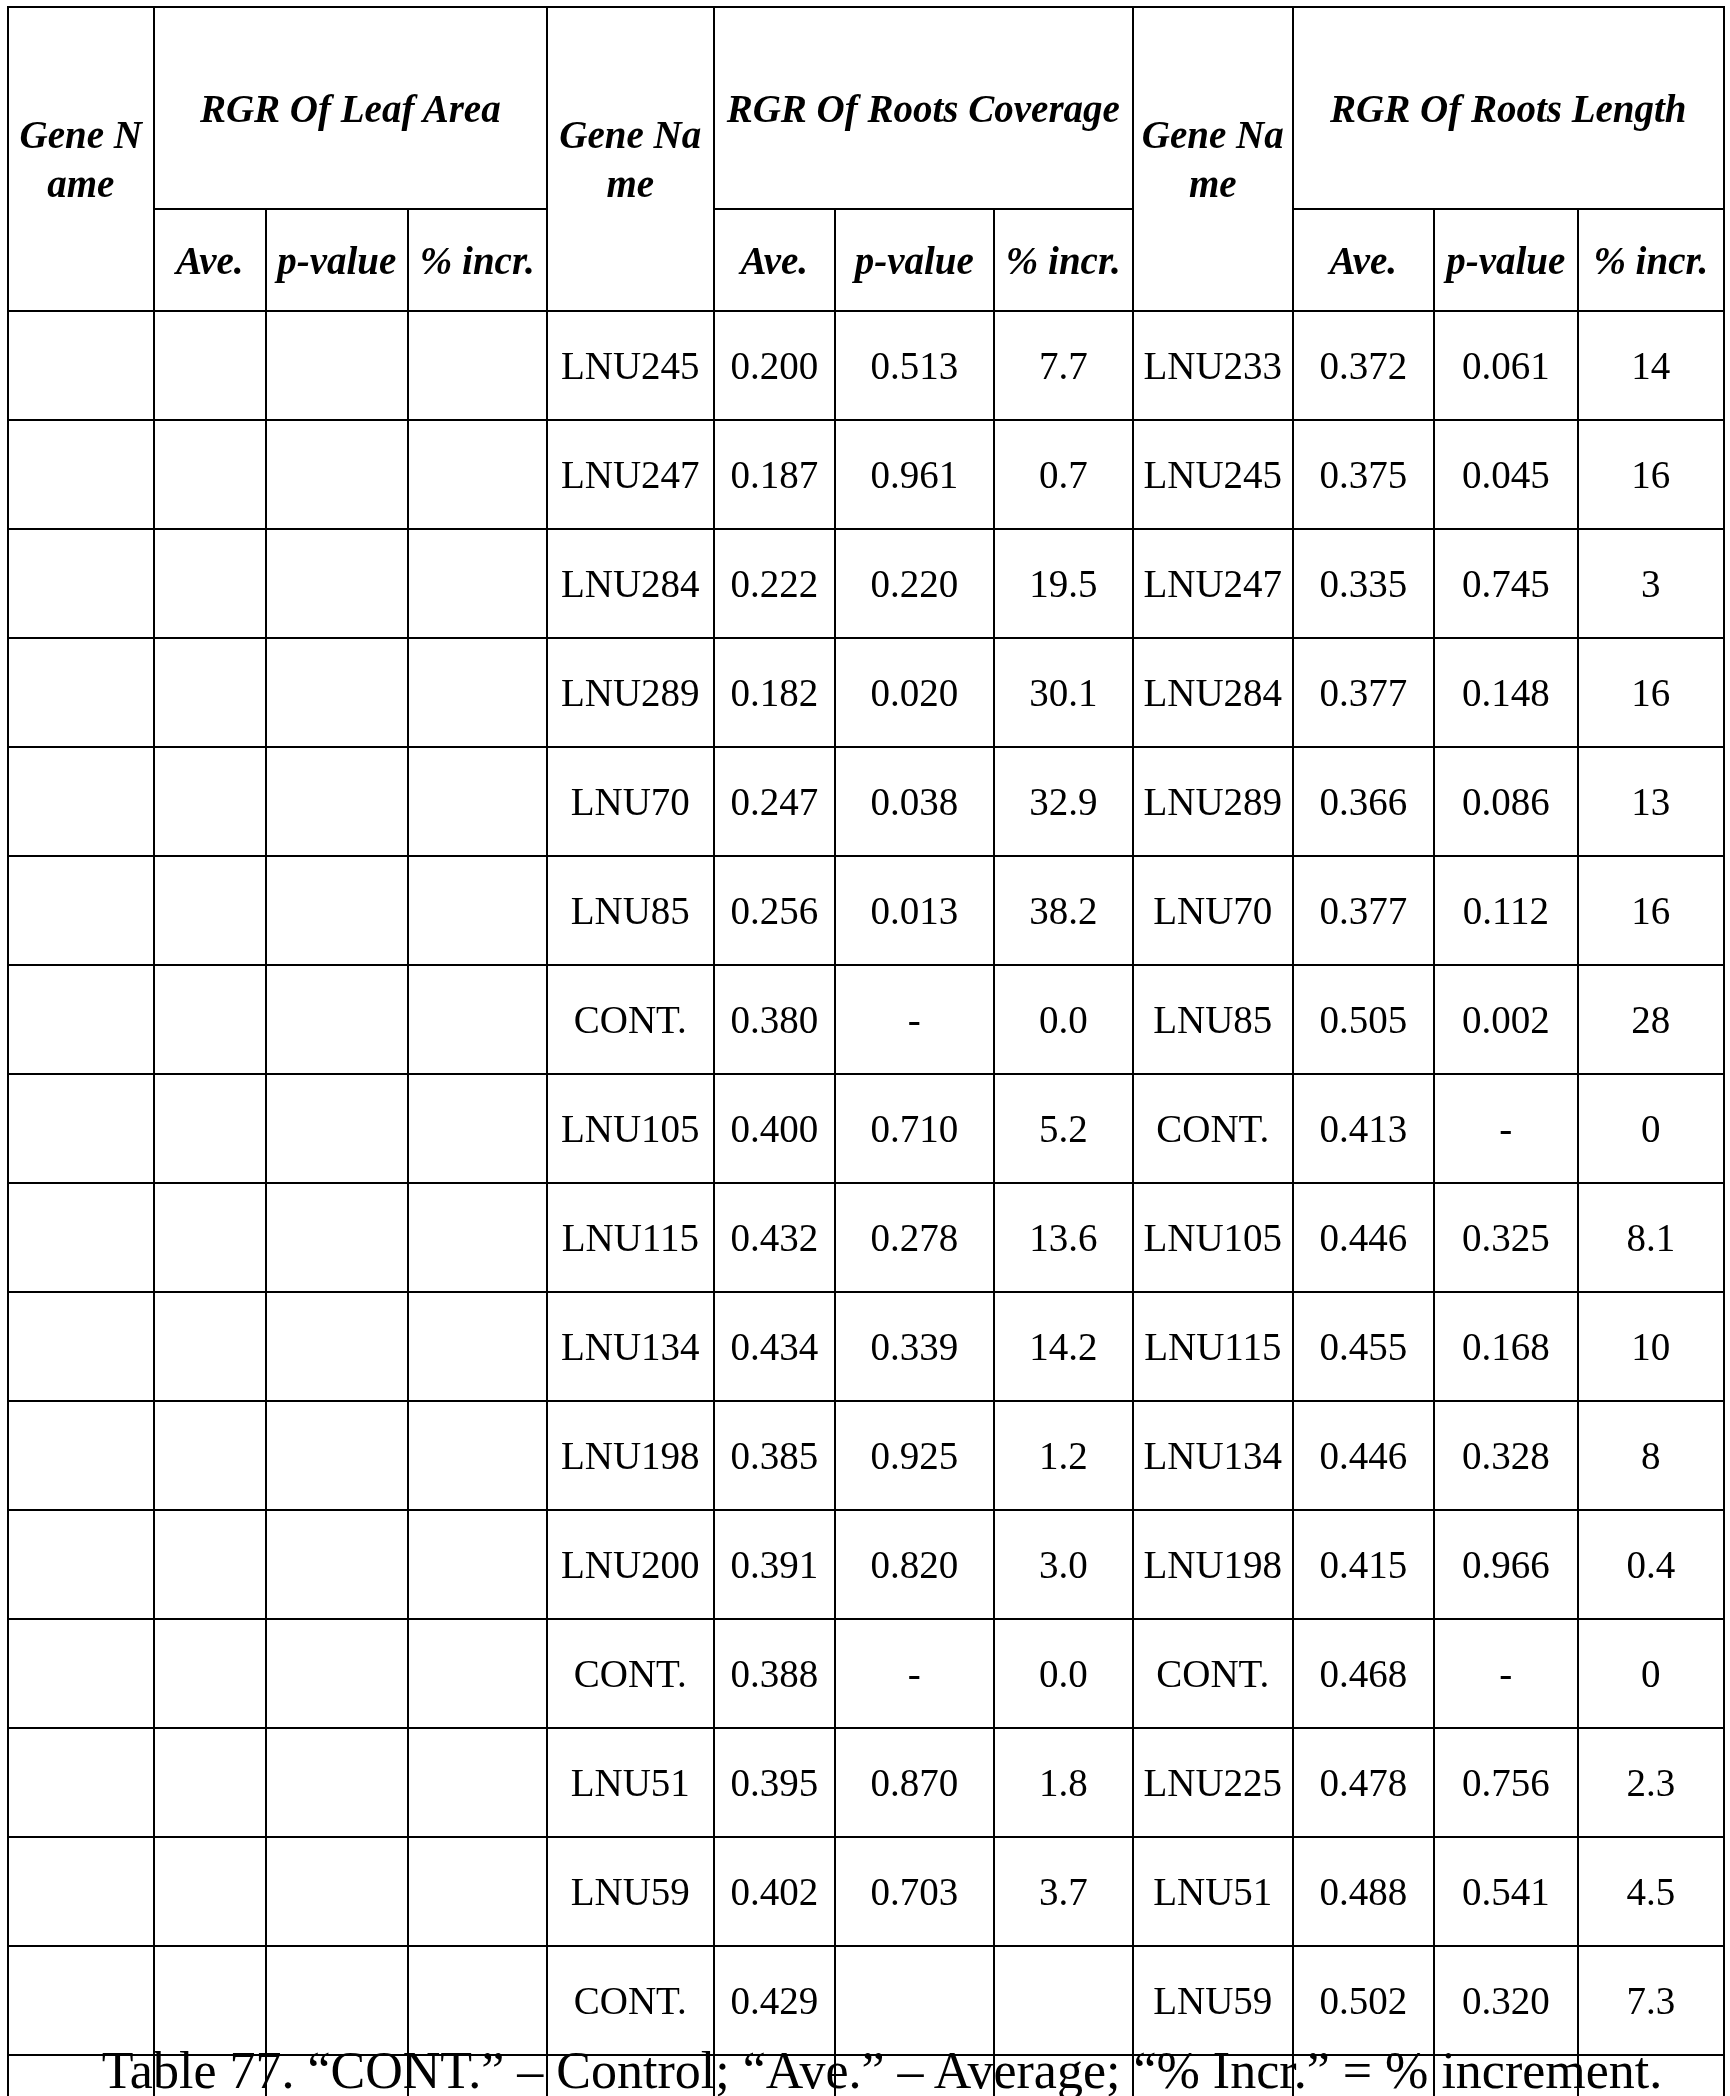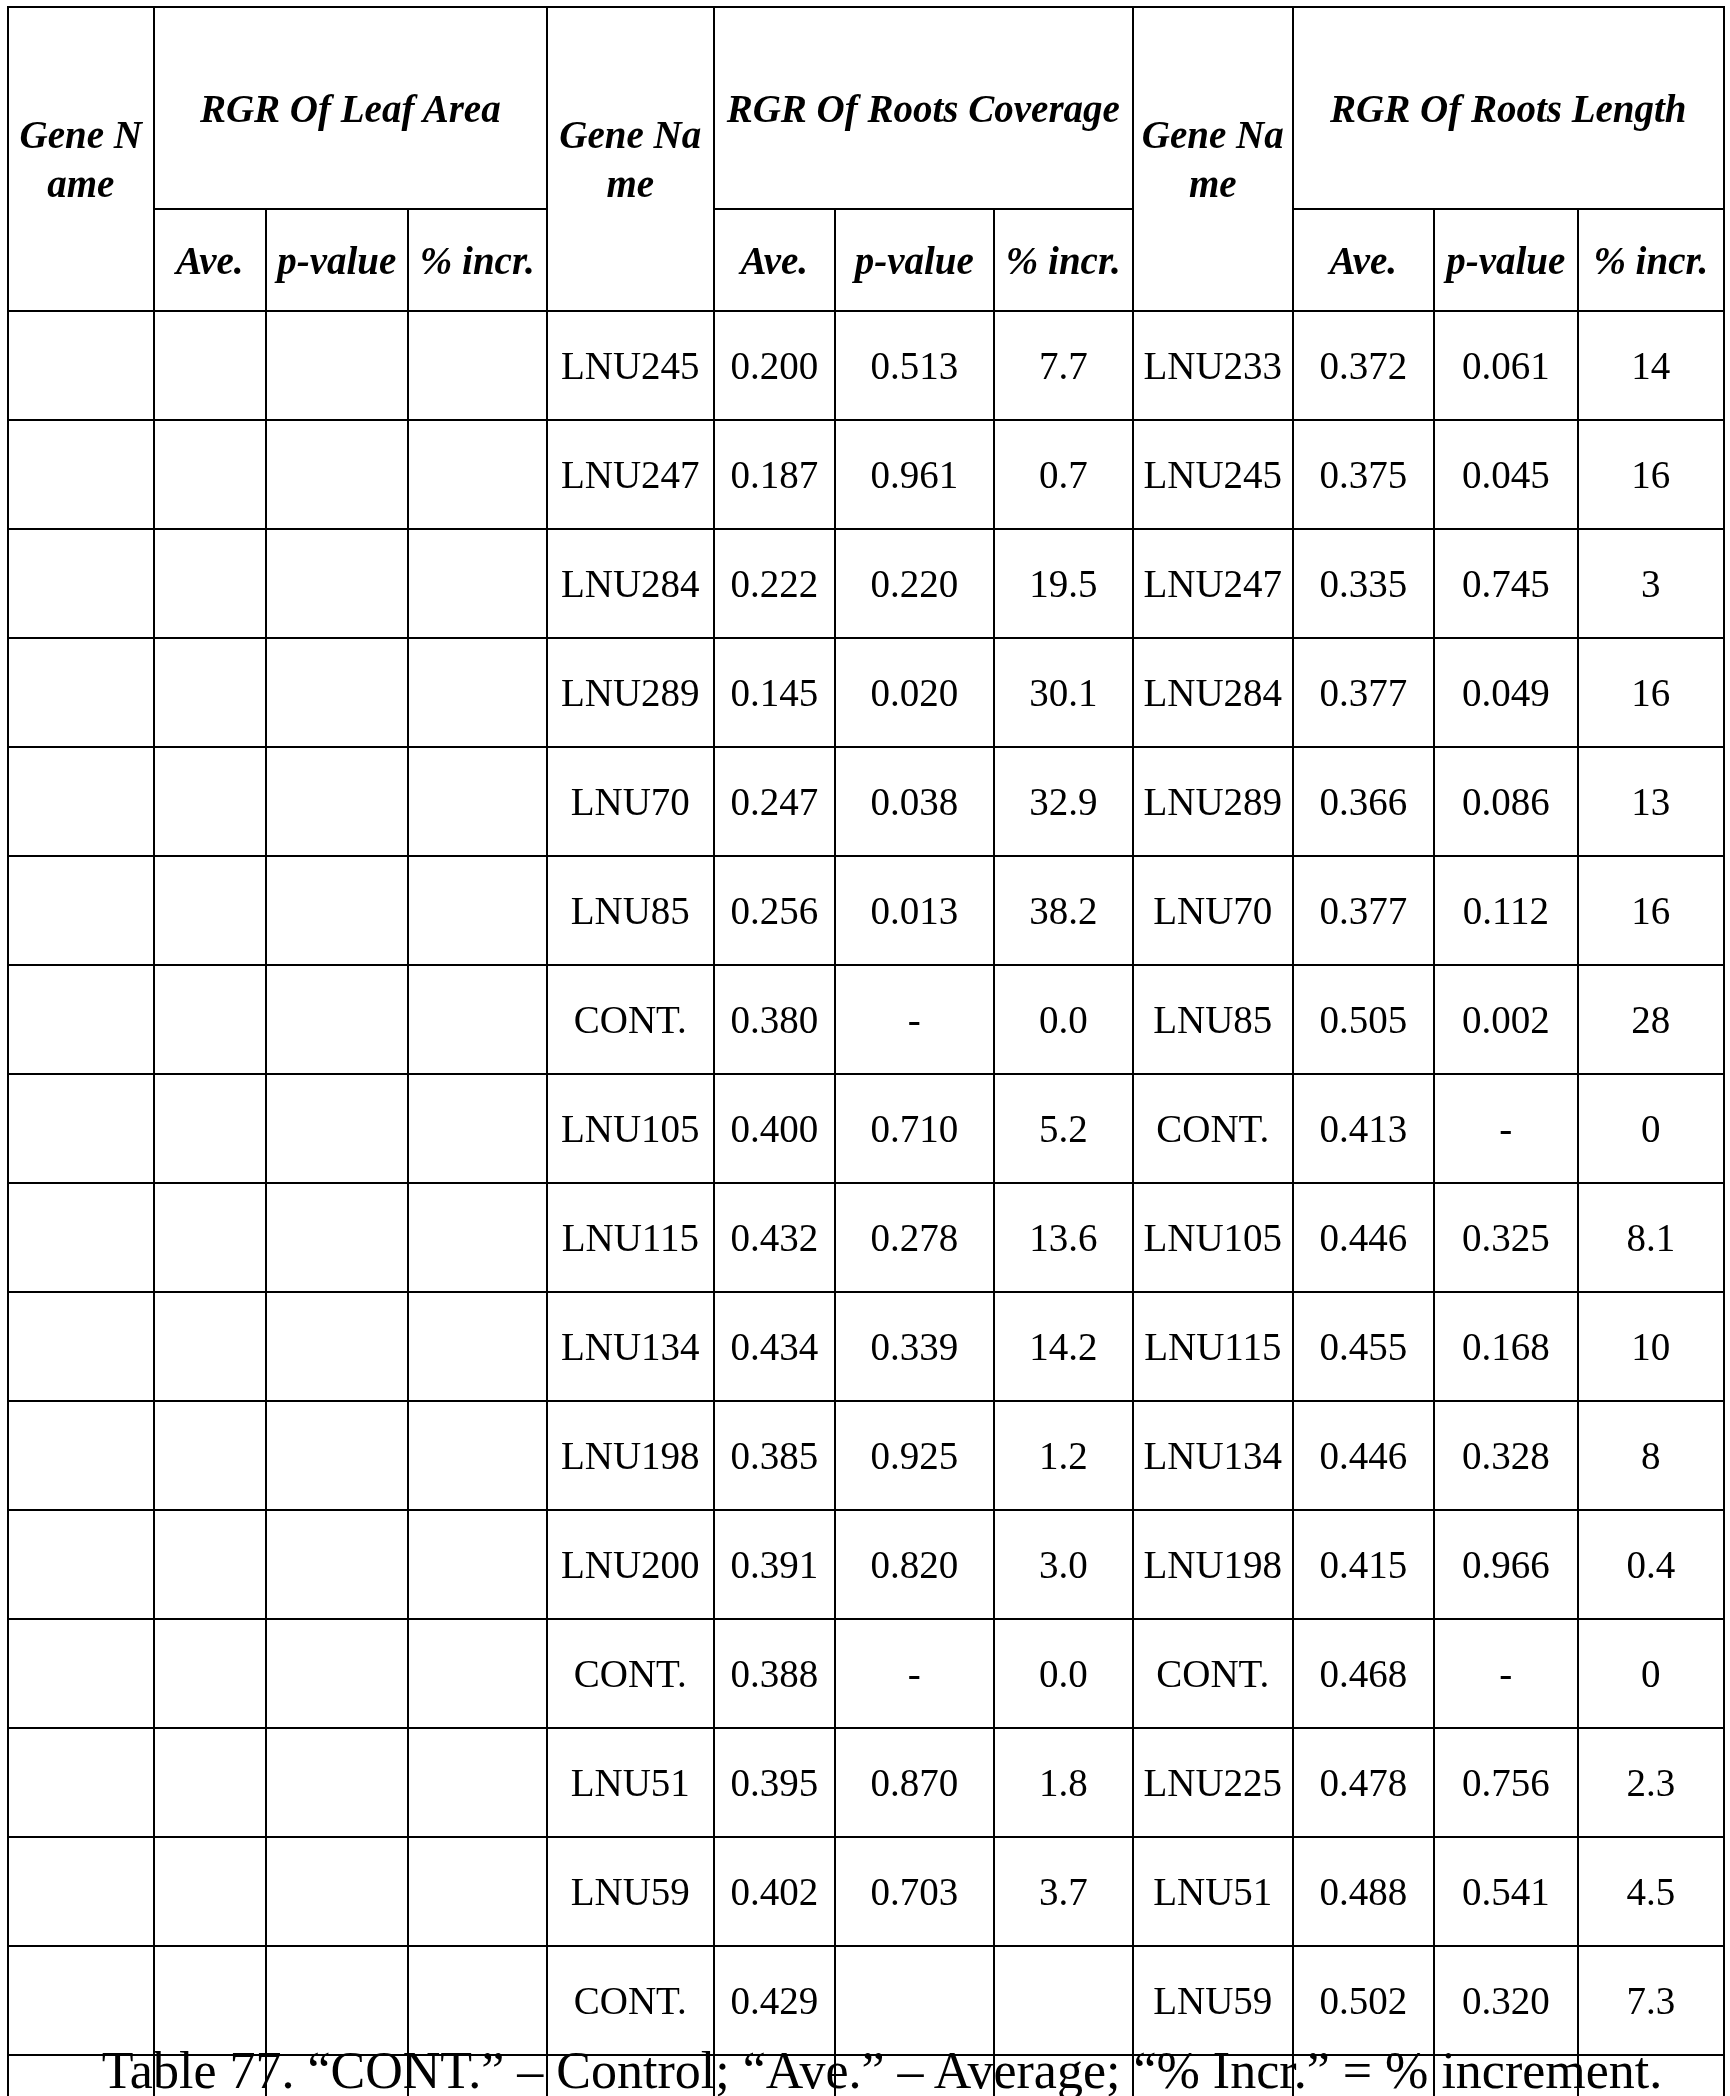--- a/index.html
+++ b/index.html
@@ -112,26 +112,26 @@
         <td class="cell">0.335</td>
         <td class="cell">0.745</td>
         <td class="cell">3</td>
       </tr>
       <tr class="datarow">
         <td class="cell"></td>
         <td class="cell"></td>
         <td class="cell"></td>
         <td class="cell"></td>
         <td class="cell">LNU289</td>
-        <td class="cell">0.145</td>
+        <td class="cell">0.182</td>
         <td class="cell">0.020</td>
         <td class="cell">30.1</td>
         <td class="cell">LNU284</td>
         <td class="cell">0.377</td>
-        <td class="cell">0.049</td>
+        <td class="cell">0.148</td>
         <td class="cell">16</td>
       </tr>
       <tr class="datarow">
         <td class="cell"></td>
         <td class="cell"></td>
         <td class="cell"></td>
         <td class="cell"></td>
         <td class="cell">LNU70</td>
         <td class="cell">0.247</td>
         <td class="cell">0.038</td>

